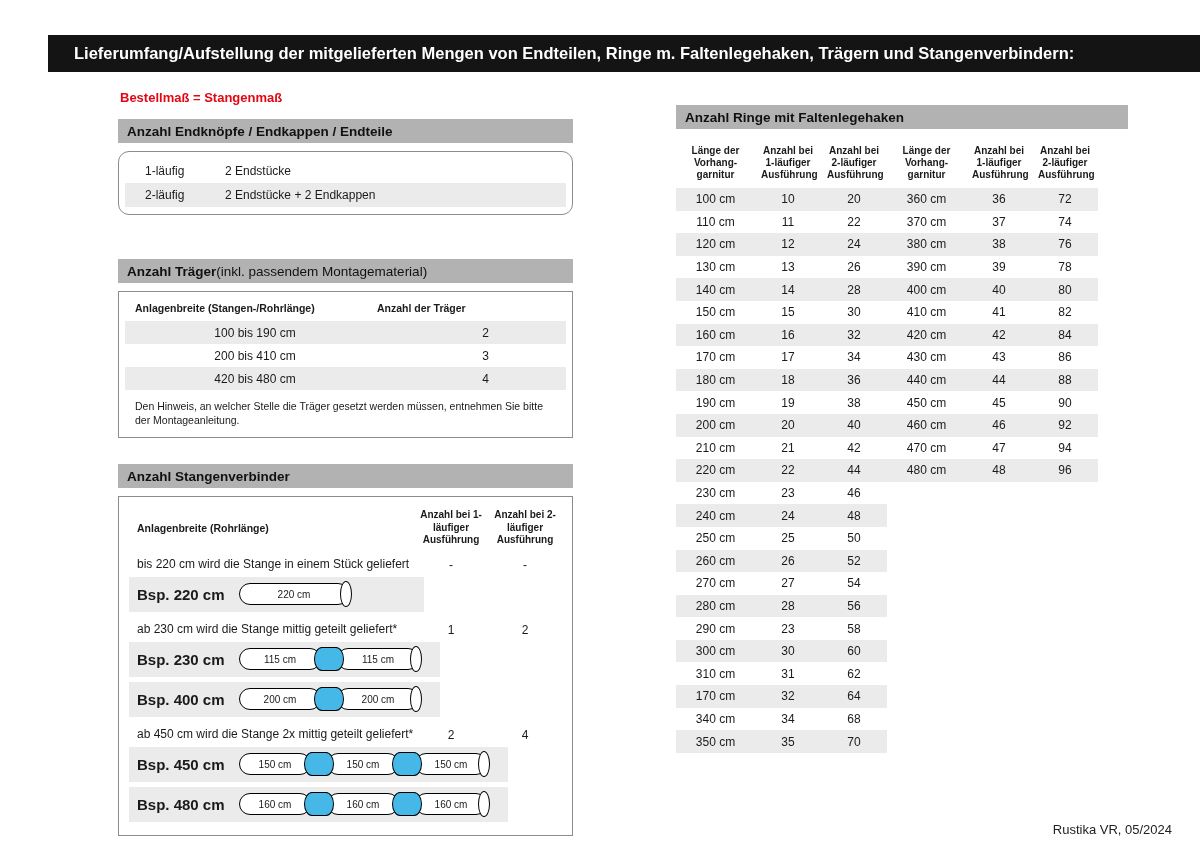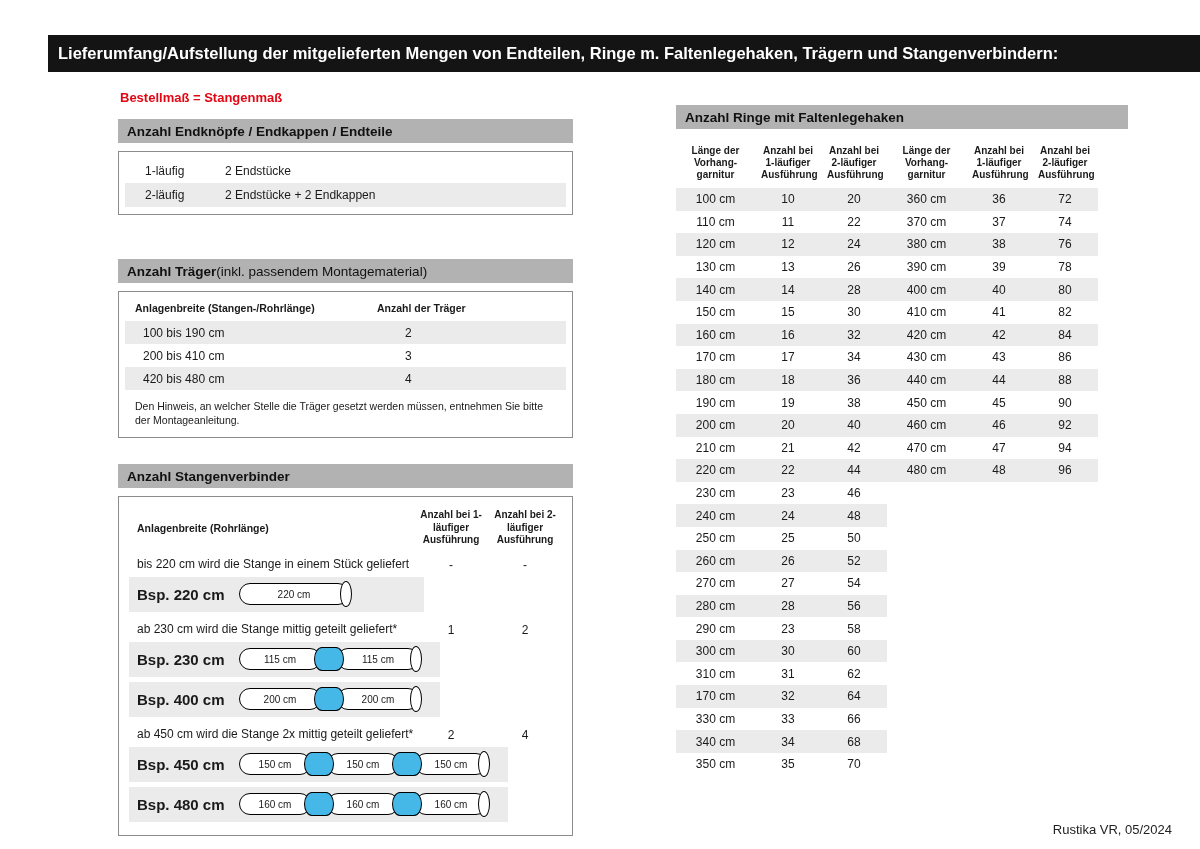--- a/index.html
+++ b/index.html
@@ -2,44 +2,44 @@
 <html style="--titlebar: #141414; --bar-gray: #b2b2b2; --zebra: #ebebeb; --red: #e30613; --accent-blue: #45b8e8;"><head>
 <meta charset="utf-8">
 <style>
   * { margin:0; padding:0; box-sizing:border-box; }
   html,body { background:#fff; }
   body { font-family:"Liberation Sans","DejaVu Sans",sans-serif; color:#1a1a1a; }
   .page { position:relative; width:1200px; height:849px; background:#fff; overflow:hidden; }
 
   .titlebar { position:absolute; left:48px; right:0; top:35px; height:37px;
               background:var(--titlebar,#141414); color:#fff; display:flex; align-items:center;
-              padding-left:10px; font-size:16.5px; font-weight:bold; }
+              padding-left:26px; font-size:16.5px; font-weight:bold; }
 
   .col-left  { position:absolute; left:118px; top:88px;  width:455px; }
   .col-right { position:absolute; left:676px; top:105px; width:452px; }
 
   .red-note { color:var(--red,#e30613); font-weight:bold; font-size:13px; margin:2px 0 14px 2px; }
 
   .section-bar { background:var(--bar-gray,#b2b2b2); height:24px; display:flex; align-items:center;
                  padding:0 9px; font-size:13.5px; font-weight:bold; color:#111; }
   .section-bar .suffix { font-weight:normal; }
 
   .box { border:1px solid #8c8c8c; background:#fff; margin-top:8px; }
 
   
-  .box-endteile { padding:7px 6px; margin-bottom:44px; }
+  .box-endteile { padding:7px 6px; margin-bottom:44px;border-radius:11px; }
   .et-row { display:flex; align-items:center; height:24px; font-size:12px; }
   .et-row:nth-child(even) { background:var(--zebra,#ebebeb); }
   .et-label { width:100px; padding-left:20px; }
 
   
   .box-traeger { padding:8px 6px 10px 6px; margin-bottom:26px; }
   .tr-head { display:grid; grid-template-columns:242px 1fr; font-size:10.5px; font-weight:bold;
              padding:2px 0 7px 10px; }
-  .tr-row  { display:grid; grid-template-columns:242px 1fr; height:23px; align-items:center; font-size:12px; }
+  .tr-row  { display:grid; grid-template-columns:242px 1fr; height:23px; align-items:center; font-size:12px;text-align:center; }
   .tr-row > span:first-child { padding-left:18px; }
   .tr-row > span:last-child  { padding-left:38px; }
   .tr-row:nth-child(odd) { background:var(--zebra,#ebebeb); }
   .tr-note { font-size:10.5px; line-height:1.35; padding:9px 10px 0 10px; }
 
   
   .box-verbinder { padding:8px 10px 8px 10px; }
   .vb-head { display:flex; align-items:center; padding-top:4px; }
   .vb-head-label { flex:1; font-size:10.5px; font-weight:bold; padding-left:8px; }
   .vb-head-col { width:74px; font-size:10px; font-weight:bold; text-align:center; line-height:1.25; }
@@ -337,25 +337,20 @@
               <td>310 cm</td>
               <td>31</td>
               <td>62</td>
             </tr>
             <tr>
               <td>170 cm</td>
               <td>32</td>
               <td>64</td>
             </tr>
             <tr>
-              <td>330 cm</td>
-              <td>33</td>
-              <td>66</td>
-            </tr>
-            <tr>
               <td>340 cm</td>
               <td>34</td>
               <td>68</td>
             </tr>
             <tr>
               <td>350 cm</td>
               <td>35</td>
               <td>70</td>
             </tr>
           </tbody>

